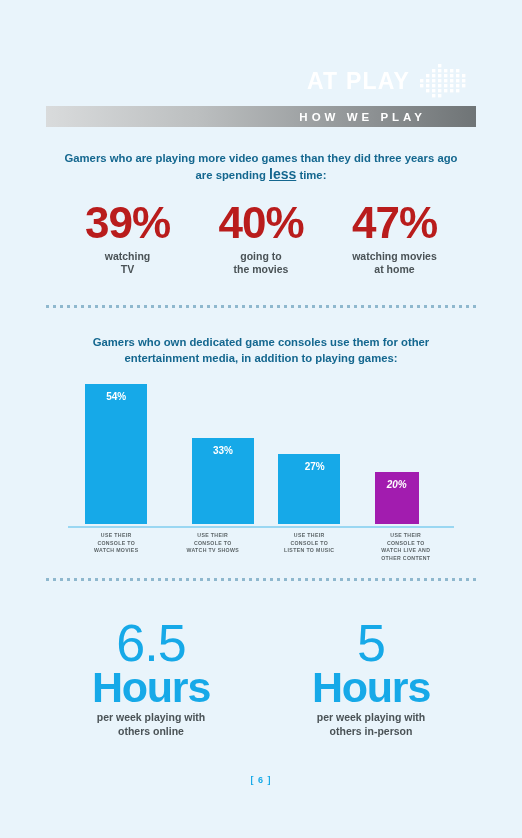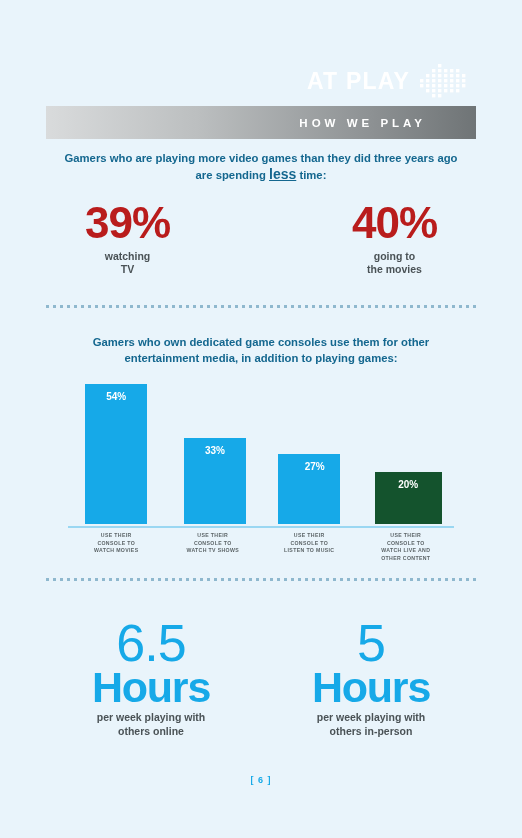--- a/index.html
+++ b/index.html
@@ -45,21 +45,21 @@
     margin-right: 8px;
     white-space: nowrap;
   }
   .logo-dots {
     width: 52px;
     height: 40px;
     margin-right: 6px;
     flex: none;
   }
   .masthead-sub {
-    height: 33px;
+    height: 21px;
     background: linear-gradient(to right, #d9dbdc 0%, #bcbfc0 35%, #8e9294 75%, #6f7476 100%);
     display: flex;
     align-items: center;
     justify-content: flex-end;
   }
   .masthead-sub-text {
     color: #ffffff;
     font-size: 11.5px;
     font-weight: bold;
     letter-spacing: 4px;
@@ -290,41 +290,48 @@
         <div>TV</div>
       </div>
     </div>
     <div class="stat">
       <div class="stat-num">40%</div>
       <div class="stat-cap">
         <div>going to</div>
         <div>the movies</div>
       </div>
     </div>
+    <div class="stat">
+      <div class="stat-num">47%</div>
+      <div class="stat-cap">
+        <div>watching movies</div>
+        <div>at home</div>
+      </div>
+    </div>
   </div>
 
   <div class="divider" style="top:305px;"></div>
 
   <div class="lead" style="top:334px;">
     <div>Gamers who own dedicated game consoles use them for other</div>
     <div>entertainment media, in addition to playing games:</div>
   </div>
 
   <div class="chart">
     <div class="chart-plot" id="chart-plot">
         <div class="bar-slot" style="left: 17.25px; width: 62px; height: 140.4px; background: rgb(22, 169, 232);">
           <div class="bar-val" style="color: rgb(255, 255, 255);">54%</div>
         </div>
-        <div class="bar-slot" style="left: 116px; width: 62px; height: 85.8px; background: rgb(22, 169, 232);">
+        <div class="bar-slot" style="left: 124px; width: 62px; height: 85.8px; background: rgb(22, 169, 232);">
           <div class="bar-val" style="color: rgb(255, 255, 255);">33%</div>
         </div>
         <div class="bar-slot" style="left: 210.25px; width: 62px; height: 70.2px; background: rgb(22, 169, 232);">
           <div class="bar-val" style="color: rgb(255, 255, 255); padding-left: 11px;">27%</div>
         </div>
-        <div class="bar-slot" style="left: 306.75px; width: 67px; height: 52px; background: #14532d;">
+        <div class="bar-slot" style="left: 306.75px; width: 44px; height: 52px; background: #a21caf; font-style: italic;">
           <div class="bar-val" style="color: rgb(255, 255, 255);">20%</div>
         </div>
       </div>
   </div>
   <div class="axis-line"></div>
   <div class="bar-labels" id="bar-labels">
       <div class="bar-label" style="left: 0px; width: 96.5px;">
         <div>USE THEIR</div>
         <div>CONSOLE TO</div>
         <div>WATCH MOVIES</div>

